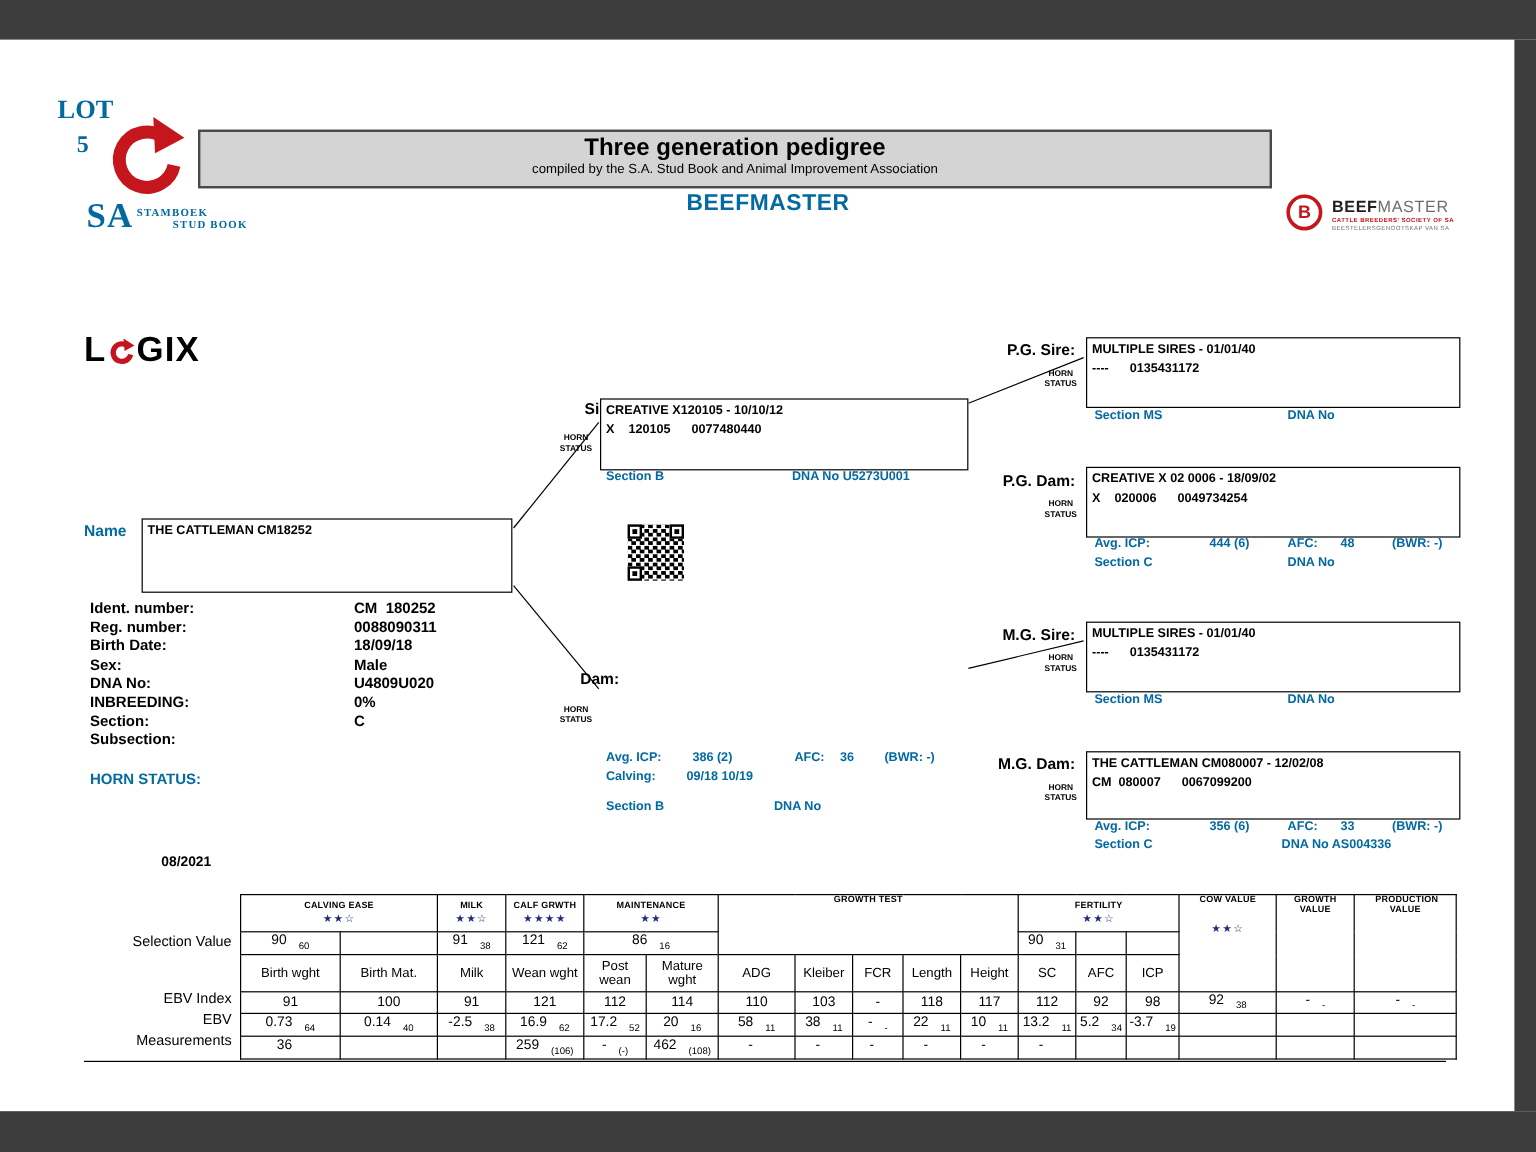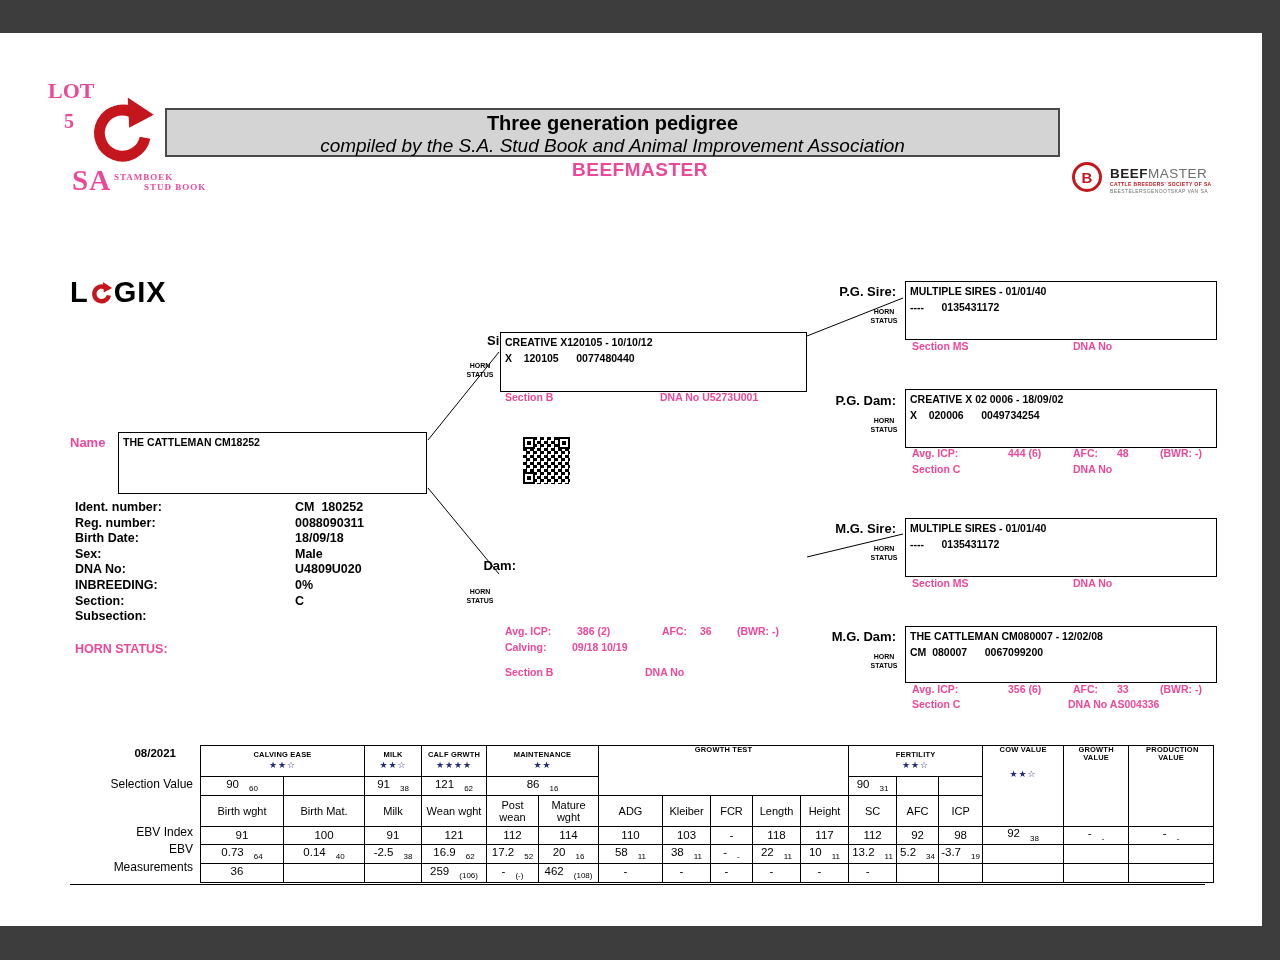--- a/index.html
+++ b/index.html
@@ -1,34 +1,34 @@
 <!DOCTYPE html>
 <html><head>
 <meta charset="utf-8">
 <style>
   html,body{margin:0;padding:0;}
   body{width:1280px;height:960px;overflow:hidden;background:#fff;
        font-family:"Liberation Sans",sans-serif;color:#000;}
   .viewport{position:relative;width:1280px;height:960px;background:#fff;}
   .bar{position:absolute;background:#3d3d3d;}
   .abs{position:absolute;}
-  .t{position:absolute;white-space:pre;font-weight:bold;color:#ec4899;}
+  .t{position:absolute;white-space:pre;font-weight:bold;color:#0369a1;}
   .fs10{font-size:10.5px;}
   .fs12{font-size:12.5px;}
   .fs13{font-size:13px;}
   .serif{font-family:"Liberation Serif",serif;}
   .box{position:absolute;border:1px solid #000;background:#fff;}
   .box .l1{position:absolute;left:4px;top:3px;font-size:10.5px;font-weight:bold;white-space:pre;}
   .box .l2{position:absolute;left:4px;top:19px;font-size:10.5px;font-weight:bold;white-space:pre;}
   .plabel{position:absolute;width:96px;text-align:right;font-size:13px;font-weight:bold;white-space:nowrap;}
   .horn{position:absolute;width:44px;text-align:center;font-size:7px;font-weight:bold;line-height:1.25;}
   .titlebox{position:absolute;left:165px;top:108px;width:895px;height:49px;background:#d4d4d4;
             border:2px solid #4a4a4a;box-sizing:border-box;text-align:center;}
   .titlebox .main{font-size:20px;font-weight:bold;margin-top:2px;}
-  .titlebox .sub{font-size:19px;font-style:italic;margin-top:0px;}
+  .titlebox .sub{font-size:11px;margin-top:0px;}
   .drow{position:absolute;left:75px;width:520px;height:15px;font-size:12.5px;font-weight:bold;}
   .drow .dv{position:absolute;left:220px;white-space:pre;}
   .tlabel{position:absolute;left:60px;width:133px;text-align:right;font-size:12px;white-space:nowrap;}
   
   .qr{position:absolute;left:523px;top:437px;width:47px;height:47px;
       background:repeating-conic-gradient(#000 0% 25%,#fff 0% 50%) 0 0/7px 7px;outline:2px solid #fff;}
   .qr .f{position:absolute;width:12px;height:12px;border:2px solid #000;background:#fff;box-sizing:border-box;}
   .qr .f i{position:absolute;left:2px;top:2px;width:4px;height:4px;background:#000;}
   .qr .f.tl{left:0;top:0;} .qr .f.tr{right:0;top:0;} .qr .f.bl{left:0;bottom:0;}
   
@@ -216,21 +216,21 @@
   <div class="drow" style="top:500px;"><span>Ident. number:</span><span class="dv">CM  180252</span></div>
   <div class="drow" style="top:516px;"><span>Reg. number:</span><span class="dv">0088090311</span></div>
   <div class="drow" style="top:531px;"><span>Birth Date:</span><span class="dv">18/09/18</span></div>
   <div class="drow" style="top:547px;"><span>Sex:</span><span class="dv">Male</span></div>
   <div class="drow" style="top:562px;"><span>DNA No:</span><span class="dv">U4809U020</span></div>
   <div class="drow" style="top:578px;"><span>INBREEDING:</span><span class="dv">0%</span></div>
   <div class="drow" style="top:594px;"><span>Section:</span><span class="dv">C</span></div>
   <div class="drow" style="top:609px;"><span>Subsection:</span><span class="dv"></span></div>
   <div class="t fs12" style="left:75px;top:642px;">HORN STATUS:</div>
 
-  <div class="tlabel" style="left:40px;width:136px;top:747px;font-weight:bold;font-size:11.5px;">08/2021</div>
+  <div class="tlabel" style="left:40px;width:136px;top:713px;font-weight:bold;font-size:11.5px;">08/2021</div>
   <div class="tlabel" style="top:777px;">Selection Value</div>
   <div class="tlabel" style="top:825px;">EBV Index</div>
   <div class="tlabel" style="top:842px;">EBV</div>
   <div class="tlabel" style="top:860px;">Measurements</div>
 
   <table class="ebv">
     <colgroup>
       <col style="width:83px">
         <col style="width:81px">
         <col style="width:57px">

